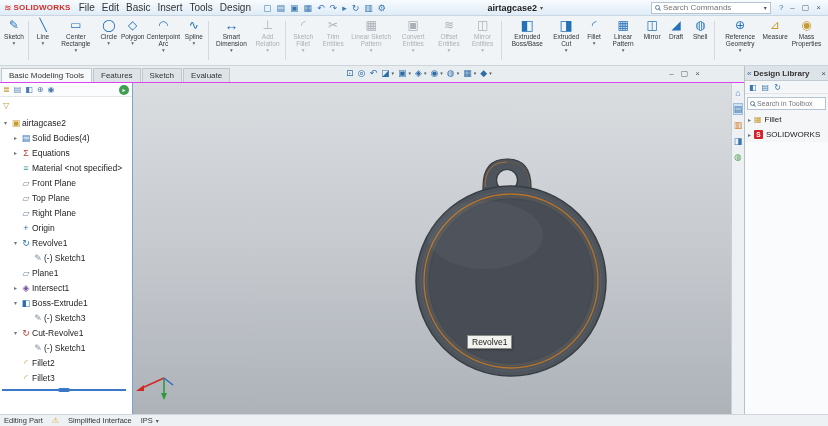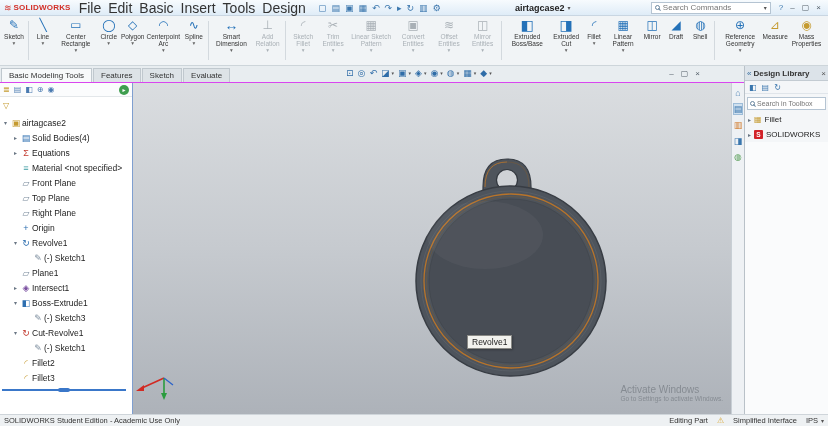--- a/index.html
+++ b/index.html
@@ -5,21 +5,21 @@
   * { margin:0; padding:0; box-sizing:border-box; }
   html,body { width:828px; height:426px; overflow:hidden; }
   body { font-family:"Liberation Sans","DejaVu Sans",sans-serif; font-size:9px; color:#222; background:#fff; }
 
   
   .titlebar { height:16px; background:linear-gradient(#f7fbfe,#dfecf7); border-bottom:1px solid #c9d6e2;
               display:flex; align-items:center; padding:0 4px; gap:1px; }
   .logo { display:flex; align-items:center; gap:2px; margin-right:4px; }
   .logo .mark { color:#d32f27; font-size:9px; }
   .logo .word { color:#d32f27; font-weight:bold; font-size:8px; letter-spacing:.2px; }
-  .menu { font-size:14px; color:#333; padding:0 3px; }
+  .menu { font-size:10px; color:#333; padding:0 3px; }
   .qicons { display:flex; gap:1px; margin-left:6px; }
   .qic { font-size:9px; color:#3a76ad; padding:0 2px; }
   .tb-spacer { flex:1; }
   .doc-name { font-size:9px; color:#222; font-weight:bold; }
   .doc-caret { font-size:6px; color:#555; margin:0 4px 0 2px; }
   .tb-search { display:flex; align-items:center; background:#fff; border:1px solid #b5c4d2; height:12px;
                width:120px; padding:0 3px; gap:3px; margin:8px 4px; }
   .tb-search input { border:none; outline:none; flex:1; min-width:0; font-size:8px; color:#555; font-family:inherit; background:transparent; }
   .mag { width:5px; height:5px; border:1px solid #6a87a0; border-radius:50%; position:relative; flex:none; }
   .mag::after { content:""; position:absolute; width:3px; height:1px; background:#6a87a0; transform:rotate(45deg); right:-2px; bottom:-1px; }
@@ -441,24 +441,20 @@
         <span class="tooltip">Revolve1</span>
 
         <svg class="triad" width="42" height="30" viewBox="0 0 42 30">
           <line x1="30" y1="6" x2="8" y2="16" stroke="#d22a23" stroke-width="1.6"></line>
           <polygon points="2,19 10,13 10,19" fill="#d22a23"></polygon>
           <line x1="30" y1="6" x2="30" y2="22" stroke="#2a9c3e" stroke-width="1.6"></line>
           <polygon points="30,28 27,21 33,21" fill="#2a9c3e"></polygon>
           <line x1="30" y1="6" x2="39" y2="13" stroke="#2a62c9" stroke-width="1.2"></line>
         </svg>
 
-        <div class="watermark">
-          <div class="w1">Activate Windows</div>
-          <div class="w2">Go to Settings to activate Windows.</div>
-        </div>
       </div>
 
       <div class="strip">
         <span class="sic">⌂</span>
         <span class="sic active">▤</span>
         <span class="sic orange">▥</span>
         <span class="sic">◨</span>
         <span class="sic multi">◍</span>
       </div>
     </div>
@@ -487,19 +483,18 @@
     <div class="rp-item">
       <span class="arr">▸</span>
       <span class="sw-logo">S</span>
       <span>SOLIDWORKS</span>
     </div>
     <div class="rp-body"></div>
   </div>
 </div>
 
 <div class="statusbar">
-  <span class="sb-left">SOLIDWORKS Student Edition - Academic Use Only</span>
   <span>Editing Part</span>
   <span class="sb-warn">⚠</span>
   <span>Simplified Interface</span>
   <span>IPS</span>
   <span class="sb-caret">▾</span>
 </div>
 
 </body></html>

